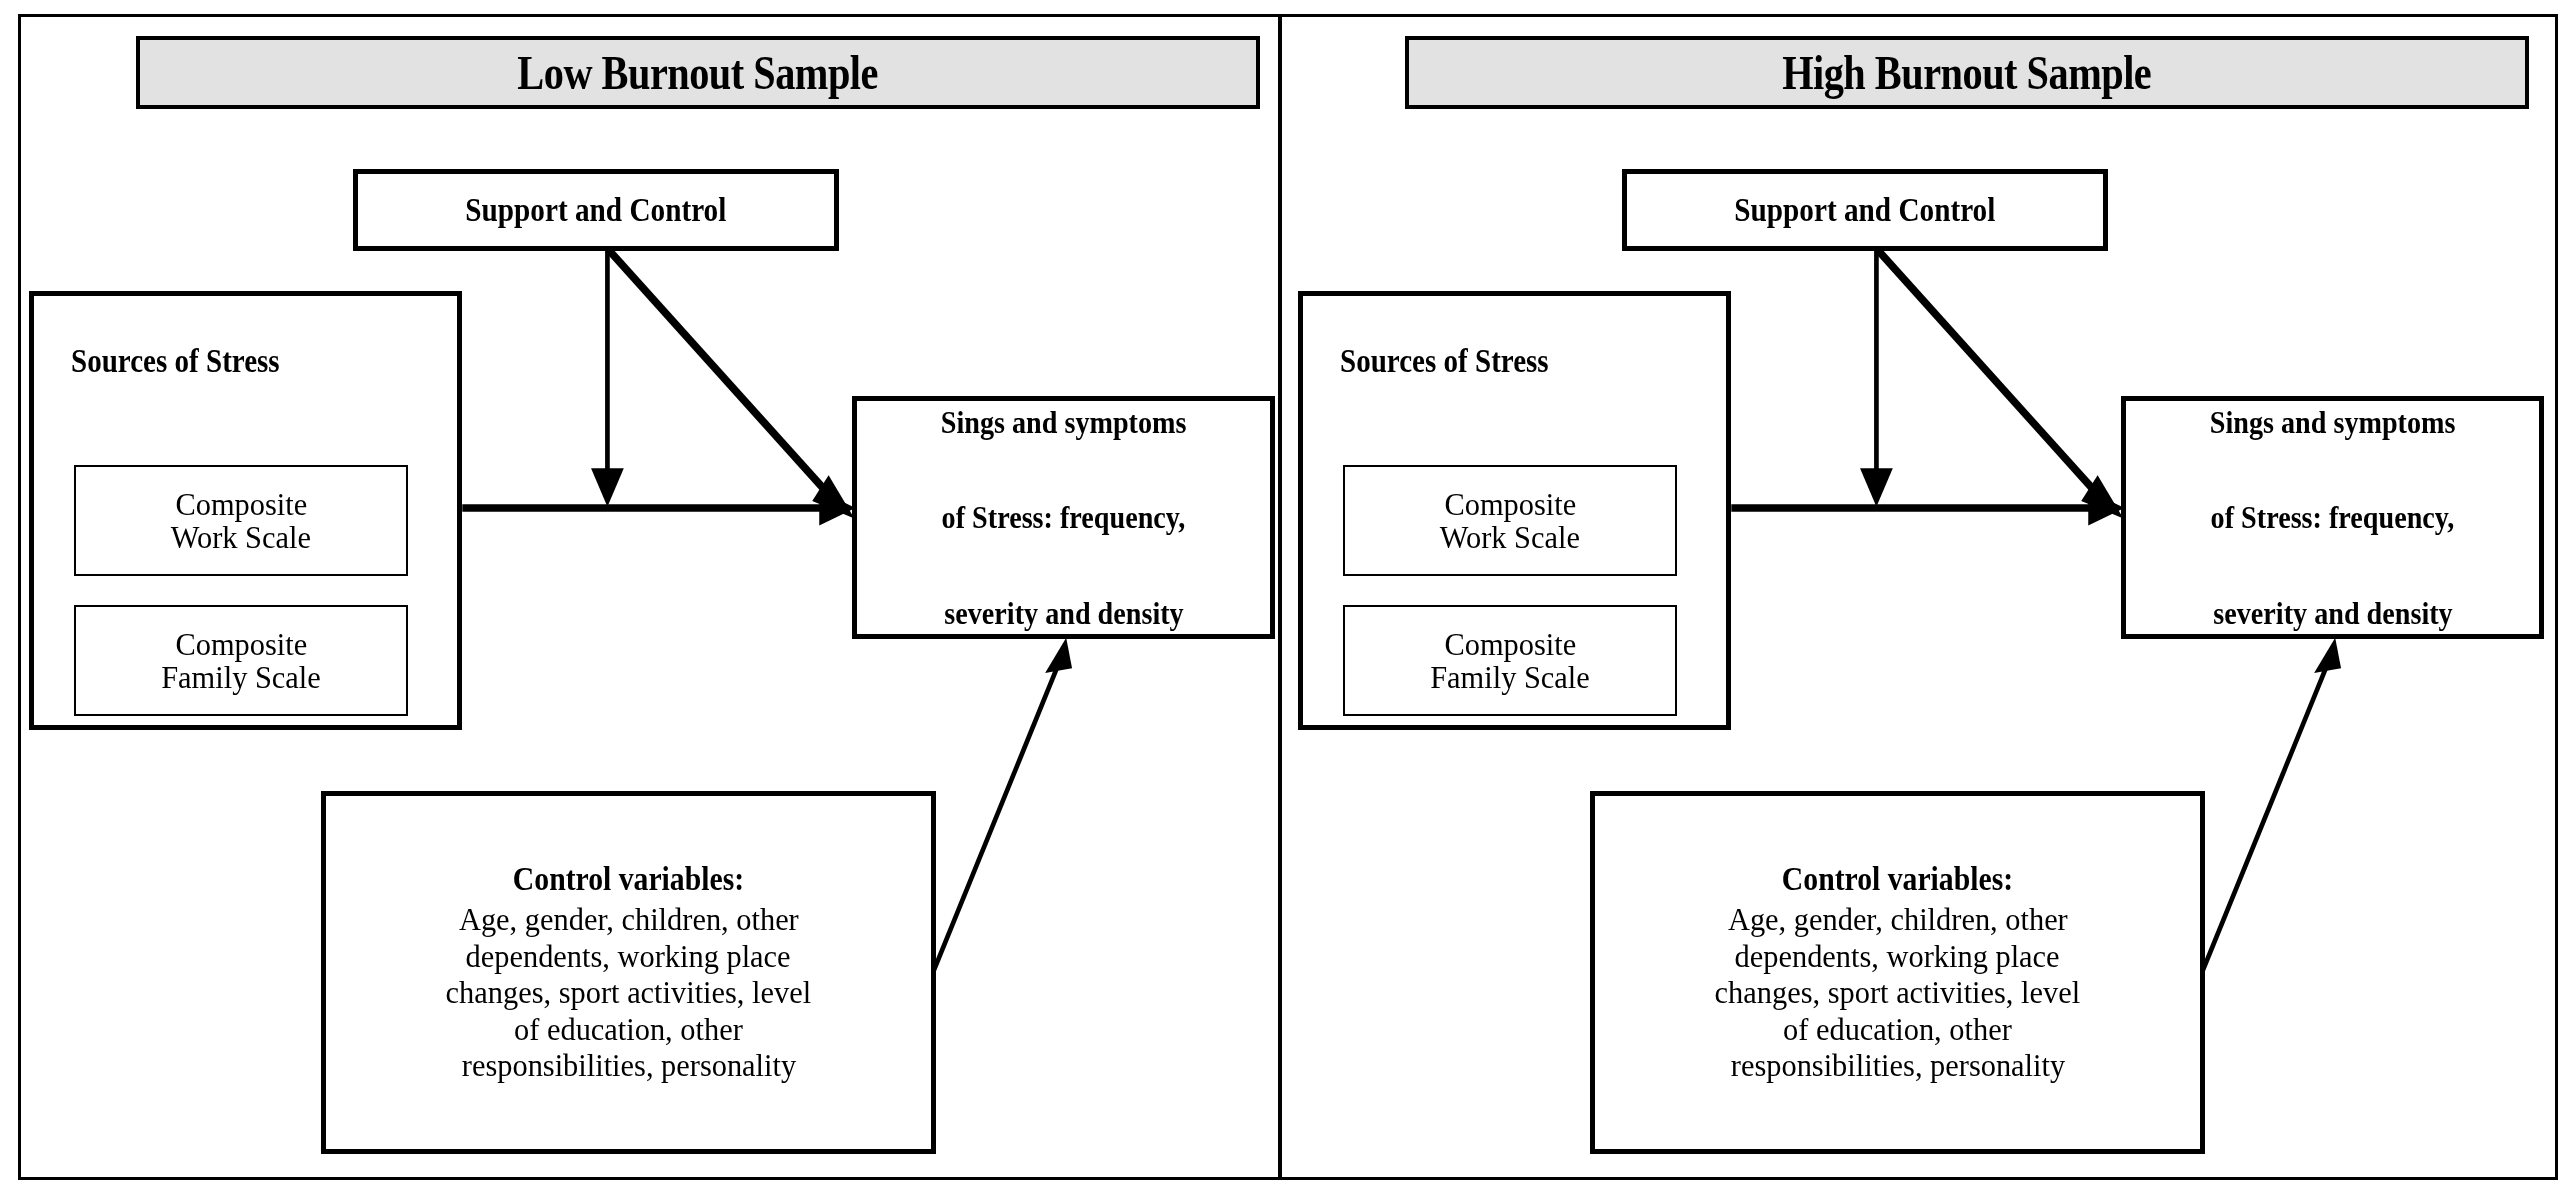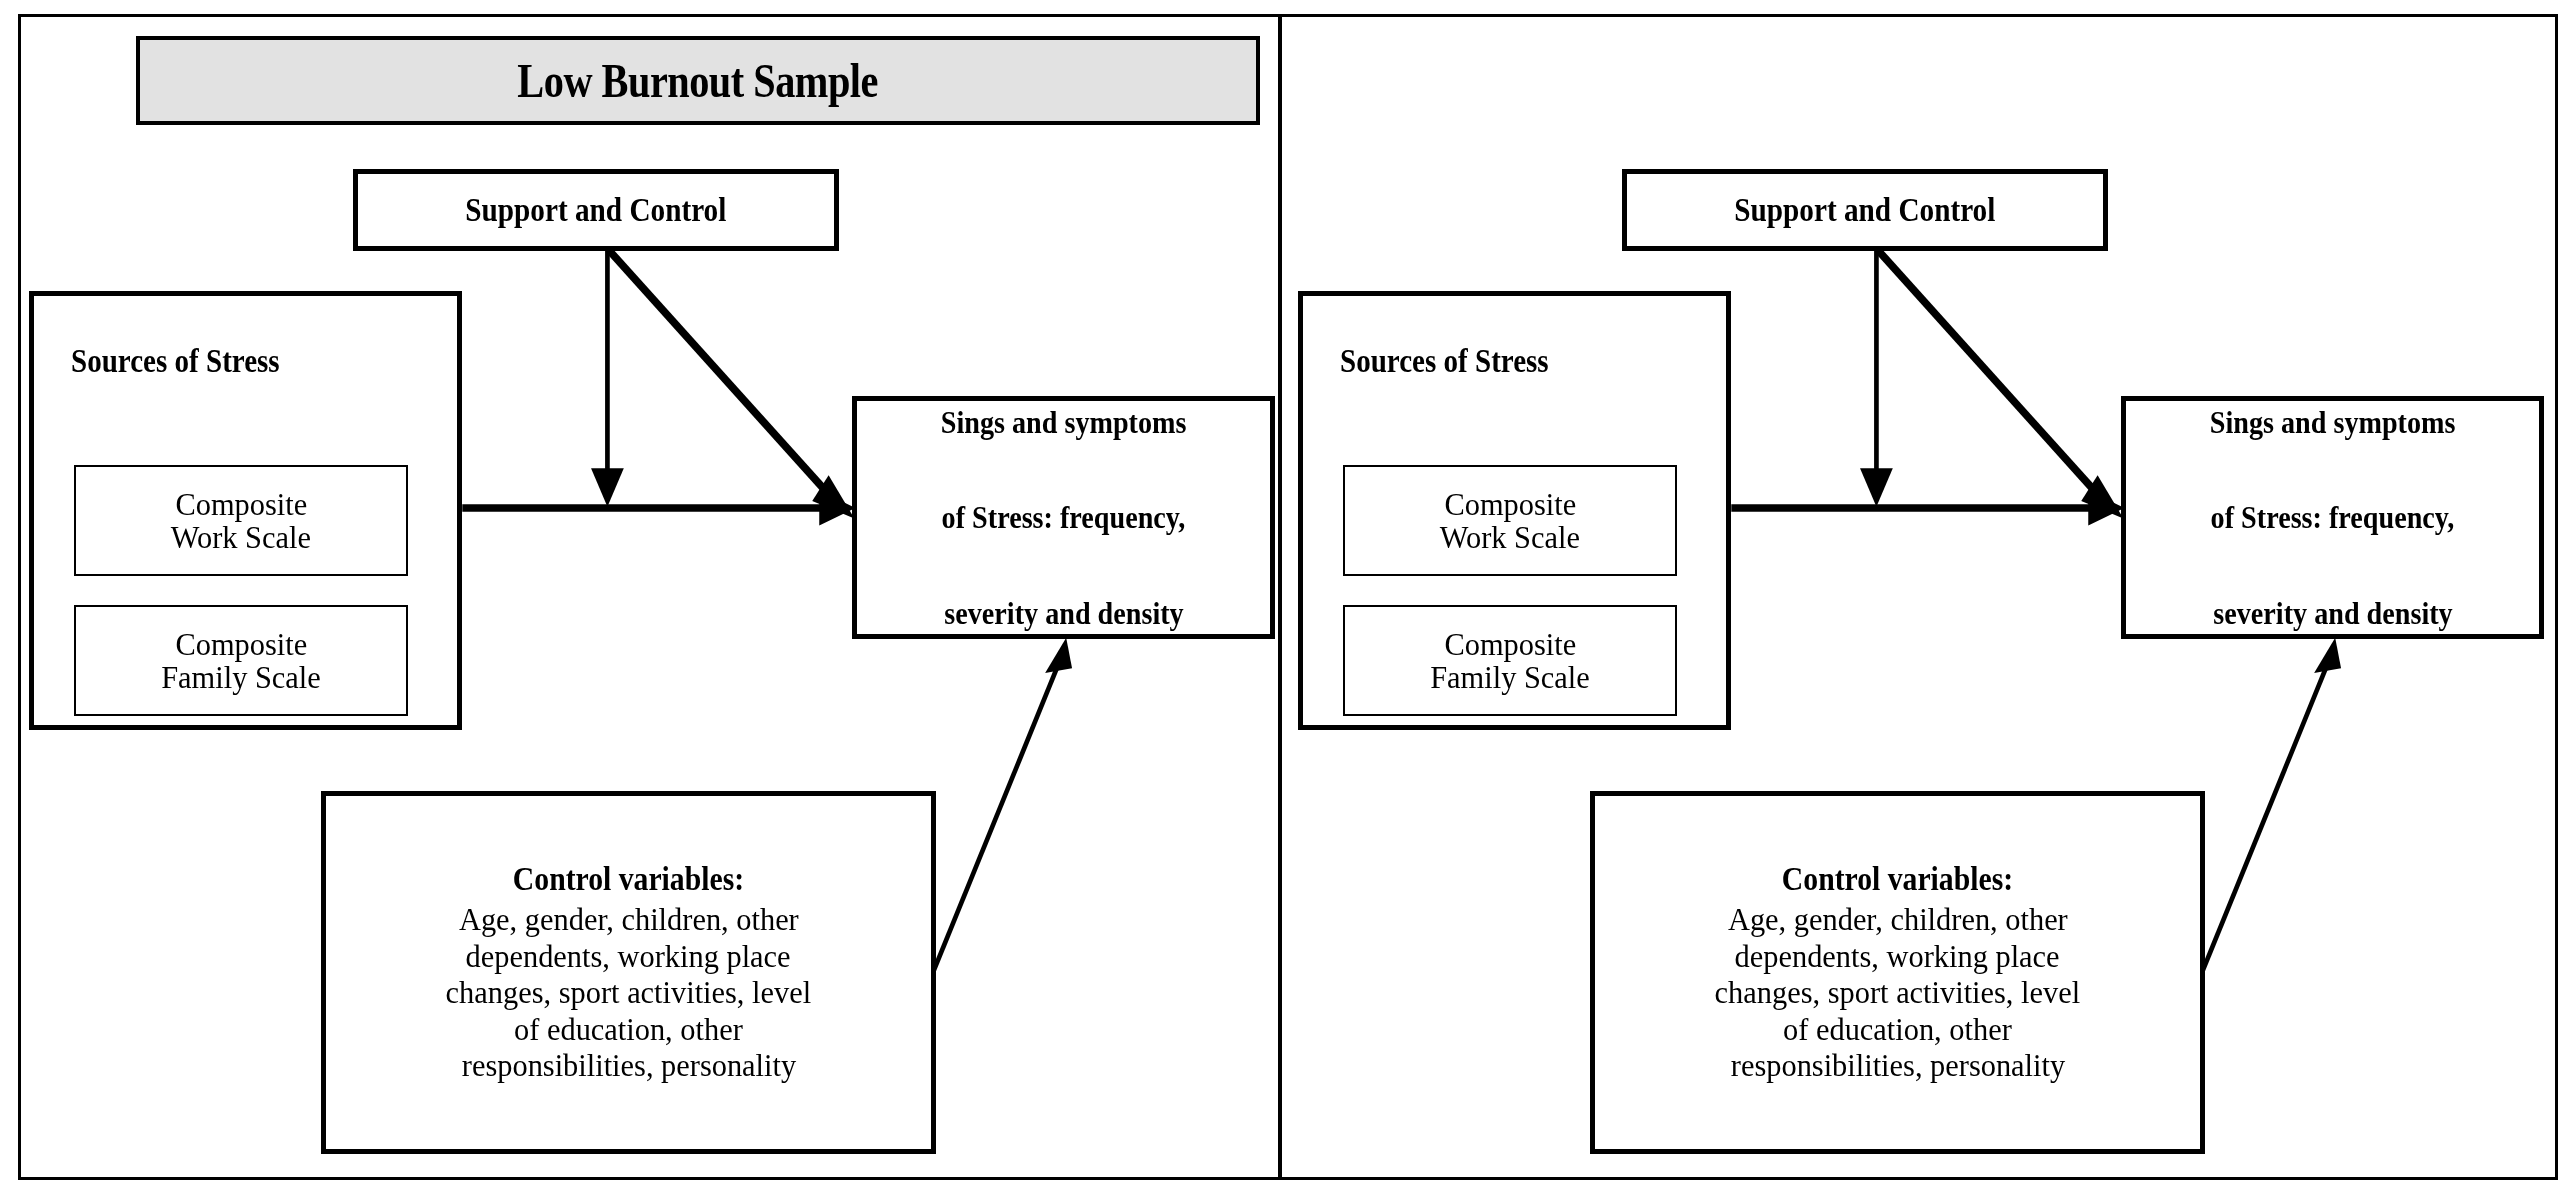--- a/index.html
+++ b/index.html
@@ -52,21 +52,21 @@
   }
   #panel-low  { left: 0px; }
   #panel-high { left: 1269px; }
 
   
   .title-banner {
     position: absolute;
     left: 136px;
     top: 36px;
     width: 1124px;
-    height: 89px;
+    height: 73px;
     background: #e2e2e2;
     border: 4.1px solid #000000;
     box-sizing: border-box;
     display: flex;
     align-items: center;
     justify-content: center;
   }
   .title-banner .title-text {
     font-size: 48px;
     font-weight: bold;
@@ -271,20 +271,23 @@
 
       <g>
         <line x1="1596" y1="1658" x2="1810" y2="1132" stroke="#000000" stroke-width="8"></line>
         <polygon points="1822,1090 1786,1150 1832,1142" fill="#000000"></polygon>
       </g>
     </svg>
   </div>
 
   <div class="panel" id="panel-high">
 
+    <div class="title-banner">
+      <span class="title-text">High Burnout Sample</span>
+    </div>
 
     <div class="box support-box">
       <span class="label">Support and Control</span>
     </div>
 
     <div class="box sources-box">
       <div class="sources-title">Sources of Stress</div>
 
       <div class="subbox" id="subbox-work-2" style="top:129px;height:111px;">
         <span class="line">Composite</span>

